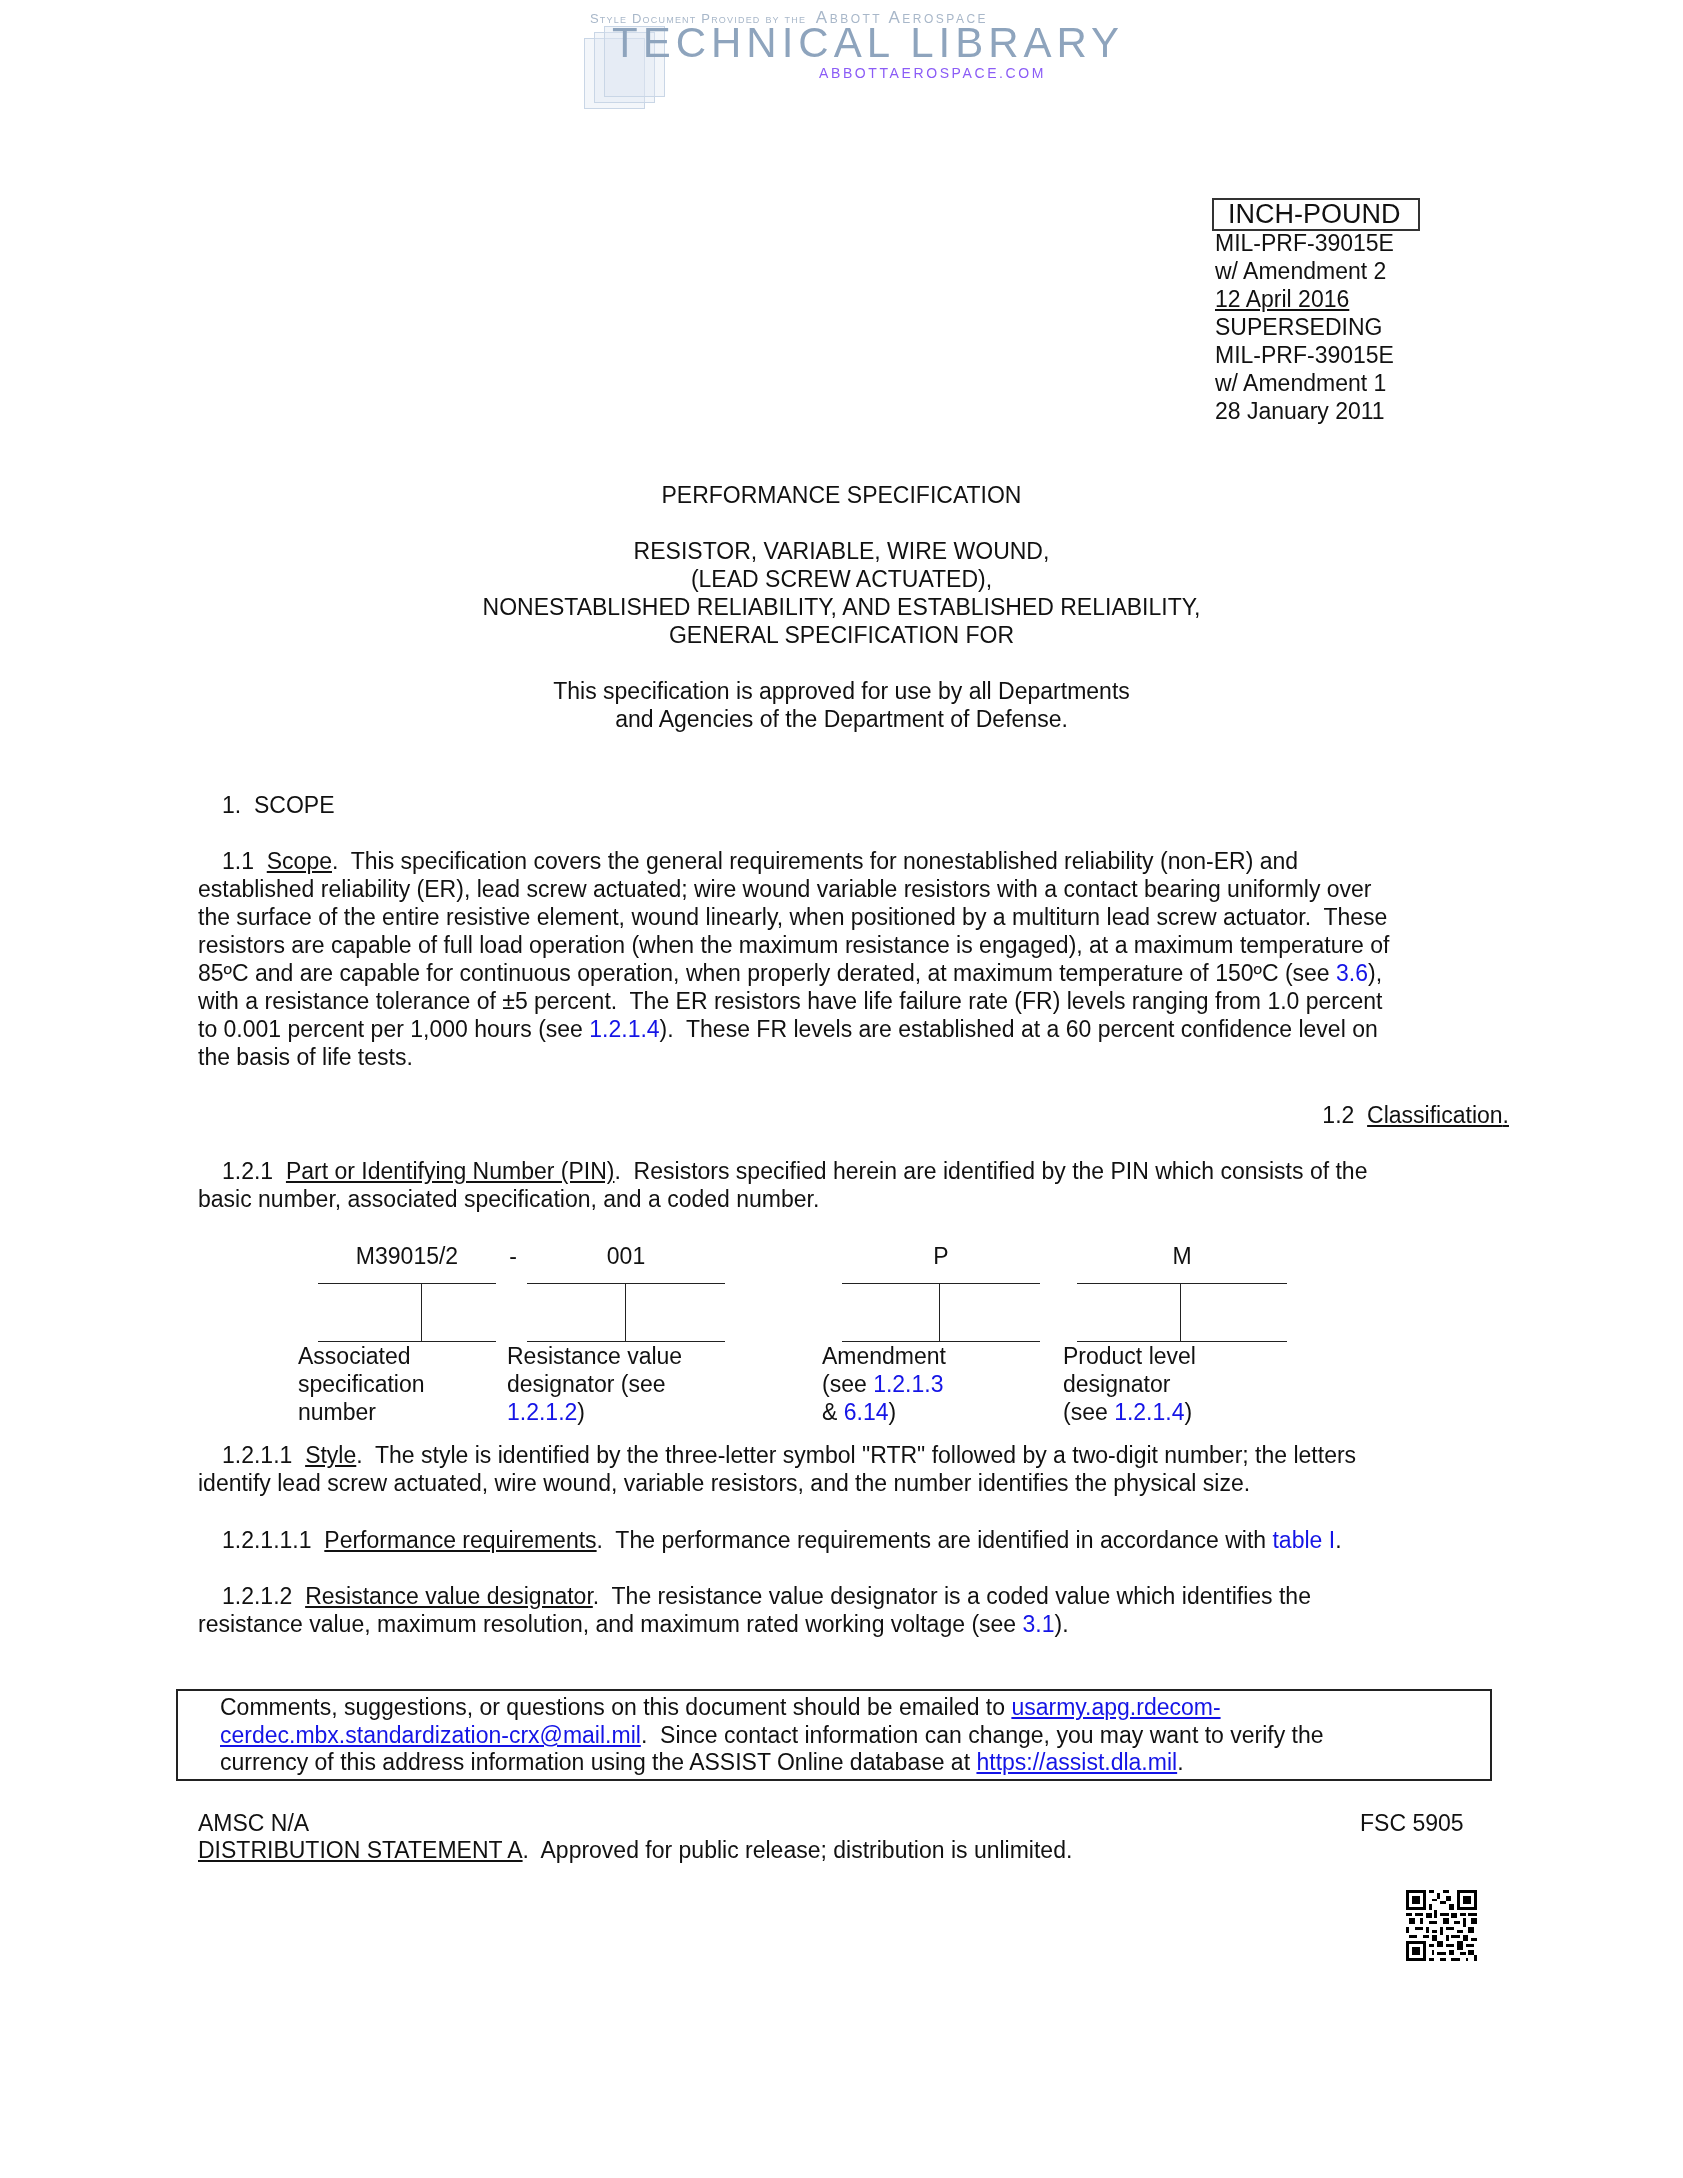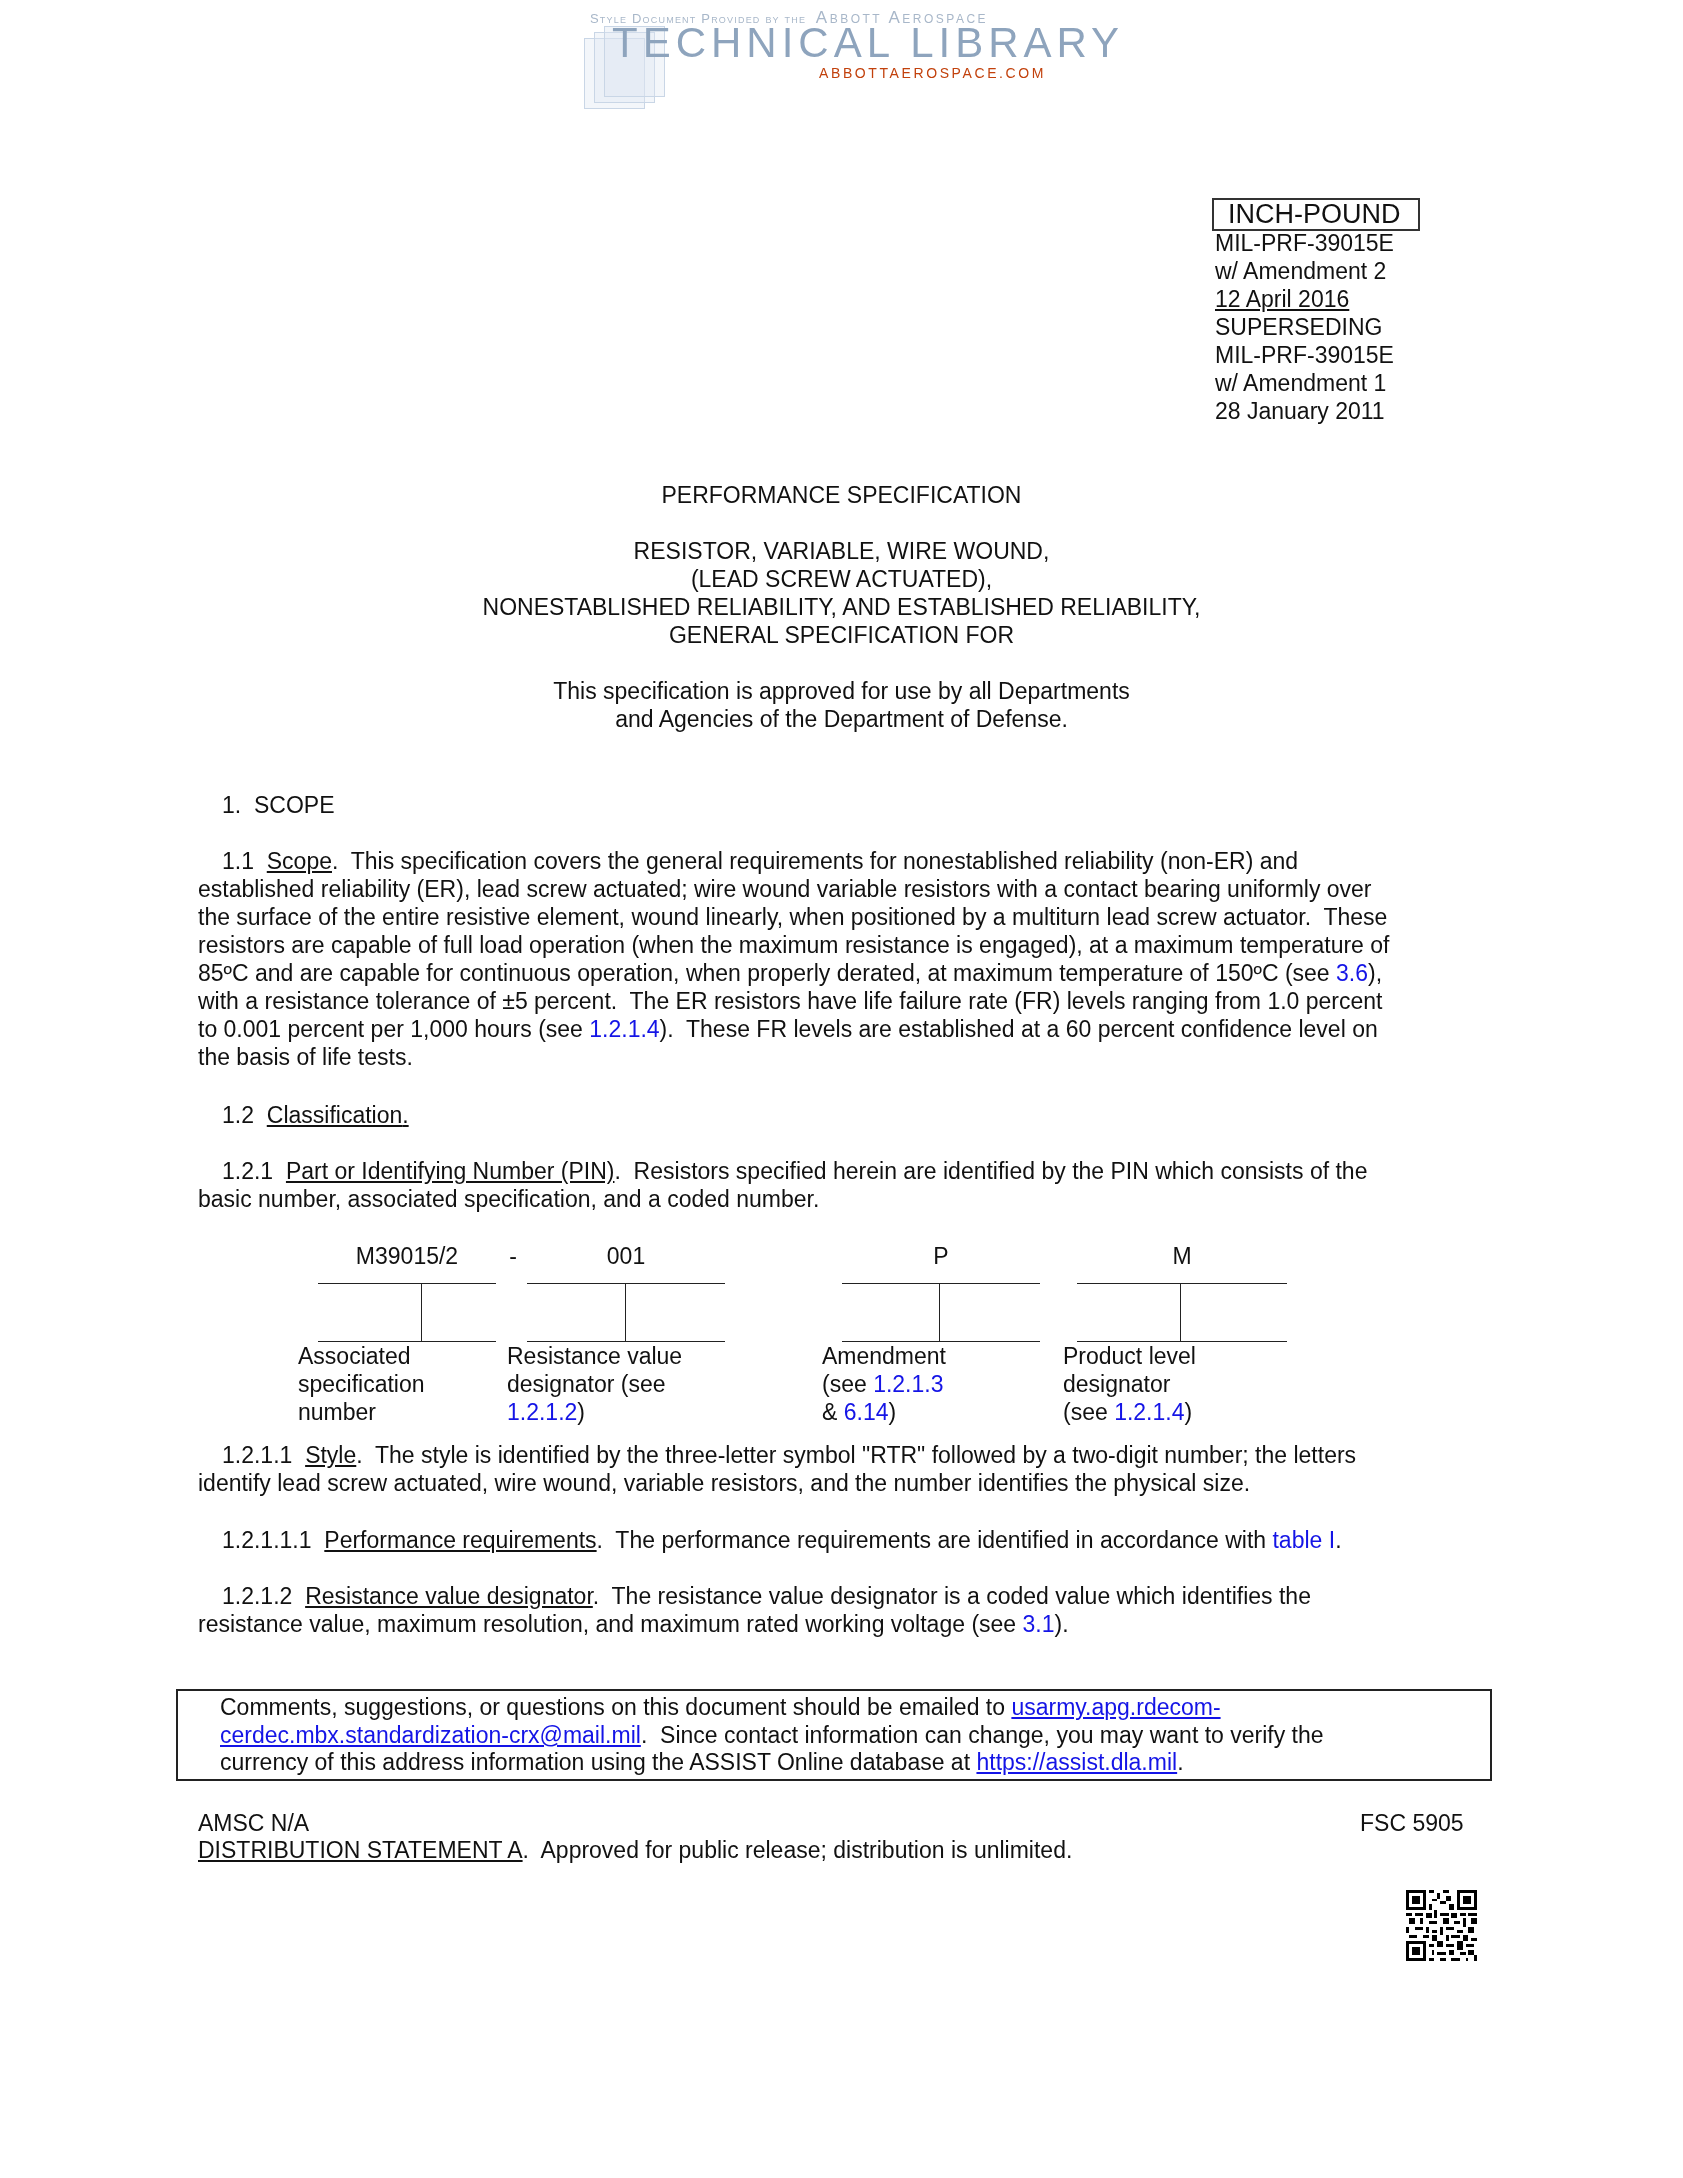--- a/index.html
+++ b/index.html
@@ -11,21 +11,21 @@
   .u { text-decoration: underline; }
   .line { white-space: pre; line-height: 28px; }
 
   
   #watermark { left: 564px; top: 6px; width: 535px; height: 109px; }
   #wm-pages { position: absolute; left: 20px; top: 22px; width: 109px; height: 87px; }
   #wm-pages div { position: absolute; border: 1.5px solid #c9d6e6; background: rgba(220,230,242,0.35); }
   #wm-top { position: absolute; left: 26px; top: 2px; font-size: 13px; letter-spacing: 1.2px; color: #a8b7c9; white-space: nowrap; font-variant: small-caps; }
   #wm-top .big { font-size: 17px; letter-spacing: 2.5px; }
   #wm-main { position: absolute; left: 48px; top: 14px; font-size: 42px; letter-spacing: 5px; color: #8ea4bd; white-space: nowrap; line-height: 46px; }
-  #wm-url { position: absolute; left: 255px; top: 59px; font-size: 14px; letter-spacing: 2.6px; color: #c2410c; white-space: nowrap; }
+  #wm-url { position: absolute; left: 255px; top: 59px; font-size: 14px; letter-spacing: 2.6px; color: #8b5cf6; white-space: nowrap; }
 
   
   #doc-id-block { left: 1215px; top: 198px; }
   #inch-pound { position: absolute; left: -3px; top: 0; width: 204px; height: 29px; border: 2px solid #333; box-sizing: content-box; }
   #inch-pound span { position: absolute; left: 14px; top: 0px; line-height: 29px; font-size: 27px; }
   #id-lines { position: absolute; left: 0; top: 31px; }
   #id-lines div { line-height: 28px; white-space: nowrap; }
 
   
   .center { left: 0; width: 1683px; text-align: center; }
@@ -97,21 +97,21 @@
   <div class="line indent"><span>1.1  </span><span class="u">Scope</span><span>.  This specification covers the general requirements for nonestablished reliability (non-ER) and</span></div>
   <div class="line">established reliability (ER), lead screw actuated; wire wound variable resistors with a contact bearing uniformly over</div>
   <div class="line">the surface of the entire resistive element, wound linearly, when positioned by a multiturn lead screw actuator.  These</div>
   <div class="line">resistors are capable of full load operation (when the maximum resistance is engaged), at a maximum temperature of</div>
   <div class="line"><span>85ºC and are capable for continuous operation, when properly derated, at maximum temperature of 150ºC (see </span><span class="link">3.6</span><span>),</span></div>
   <div class="line">with a resistance tolerance of ±5 percent.  The ER resistors have life failure rate (FR) levels ranging from 1.0 percent</div>
   <div class="line"><span>to 0.001 percent per 1,000 hours (see </span><span class="link">1.2.1.4</span><span>).  These FR levels are established at a 60 percent confidence level on</span></div>
   <div class="line">the basis of life tests.</div>
 </div>
 
-<div class="abs para line indent" style="top:1101px;"><span>1.2  </span><span class="u"><span>Classification</span><span>.</span></span></div>
+<div class="abs para line indent" style="top:1101px;text-align:right;"><span>1.2  </span><span class="u"><span>Classification</span><span>.</span></span></div>
 
 <div class="abs para" style="top:1157px;">
   <div class="line indent"><span>1.2.1  </span><span class="u">Part or Identifying Number (PIN)</span><span>.  Resistors specified herein are identified by the PIN which consists of the</span></div>
   <div class="line">basic number, associated specification, and a coded number.</div>
 </div>
 
 <div id="pin-diagram" class="abs">
 
   <div class="pin-val" style="left:318px;width:178px;top:4px;">M39015/2</div>
   <div class="pin-hl" style="left:318px;width:178px;top:45px;"></div>

